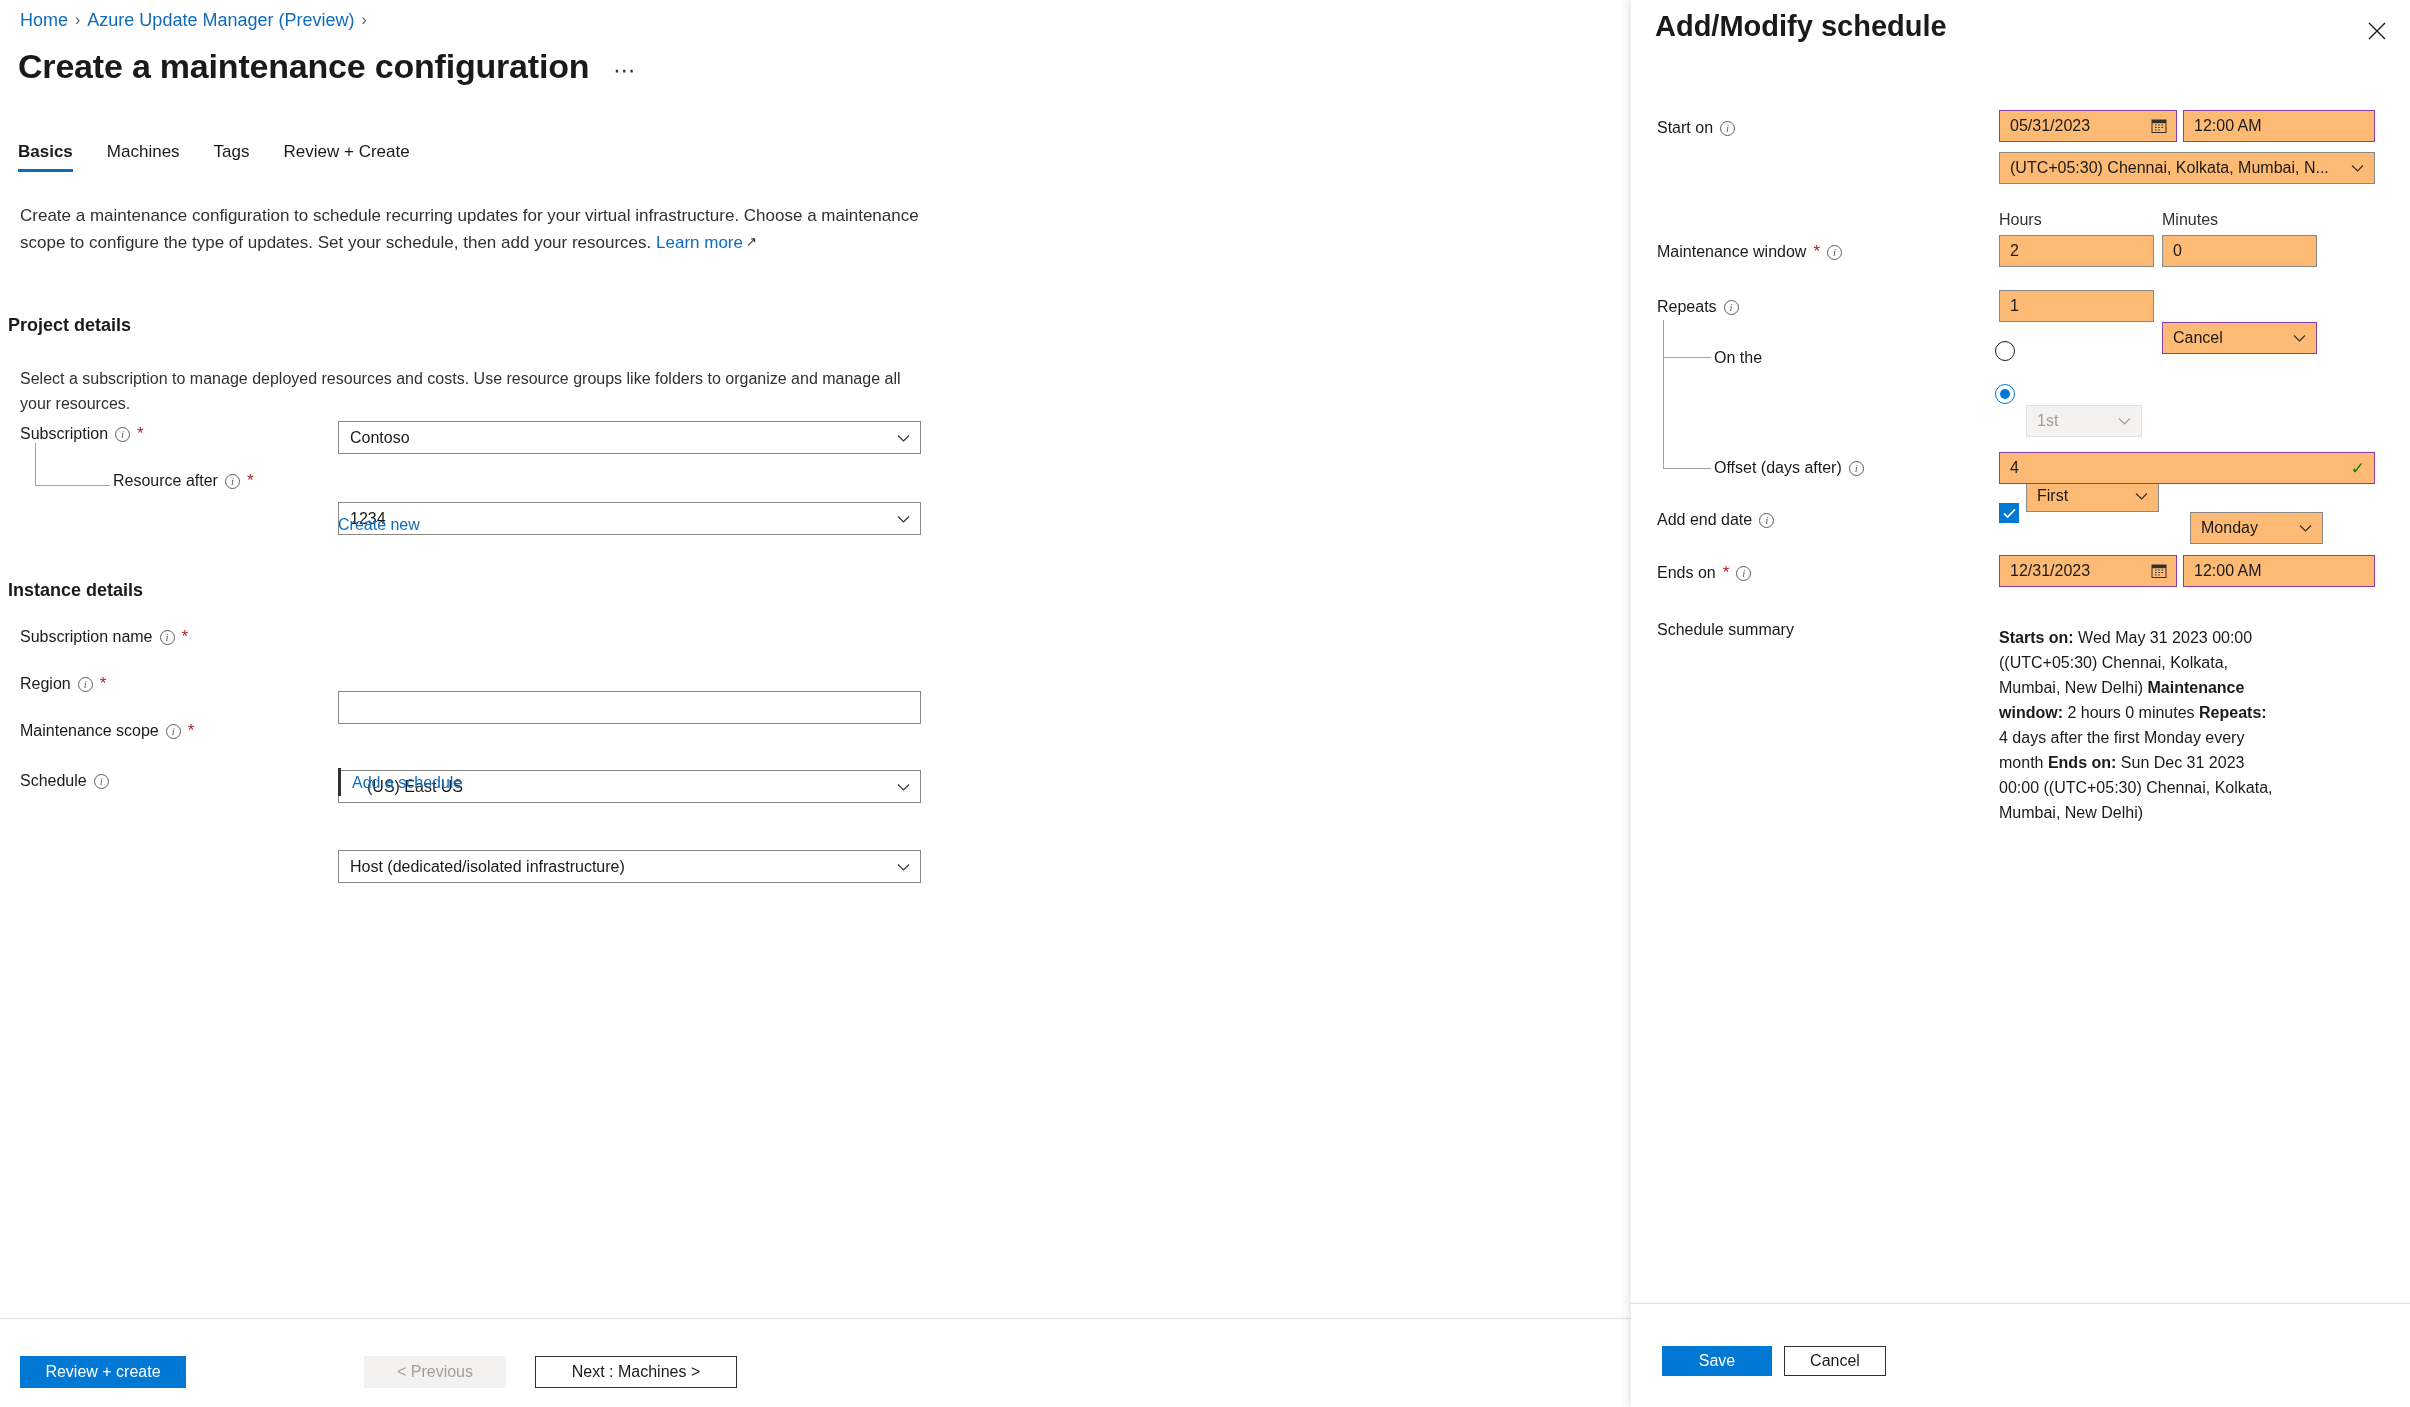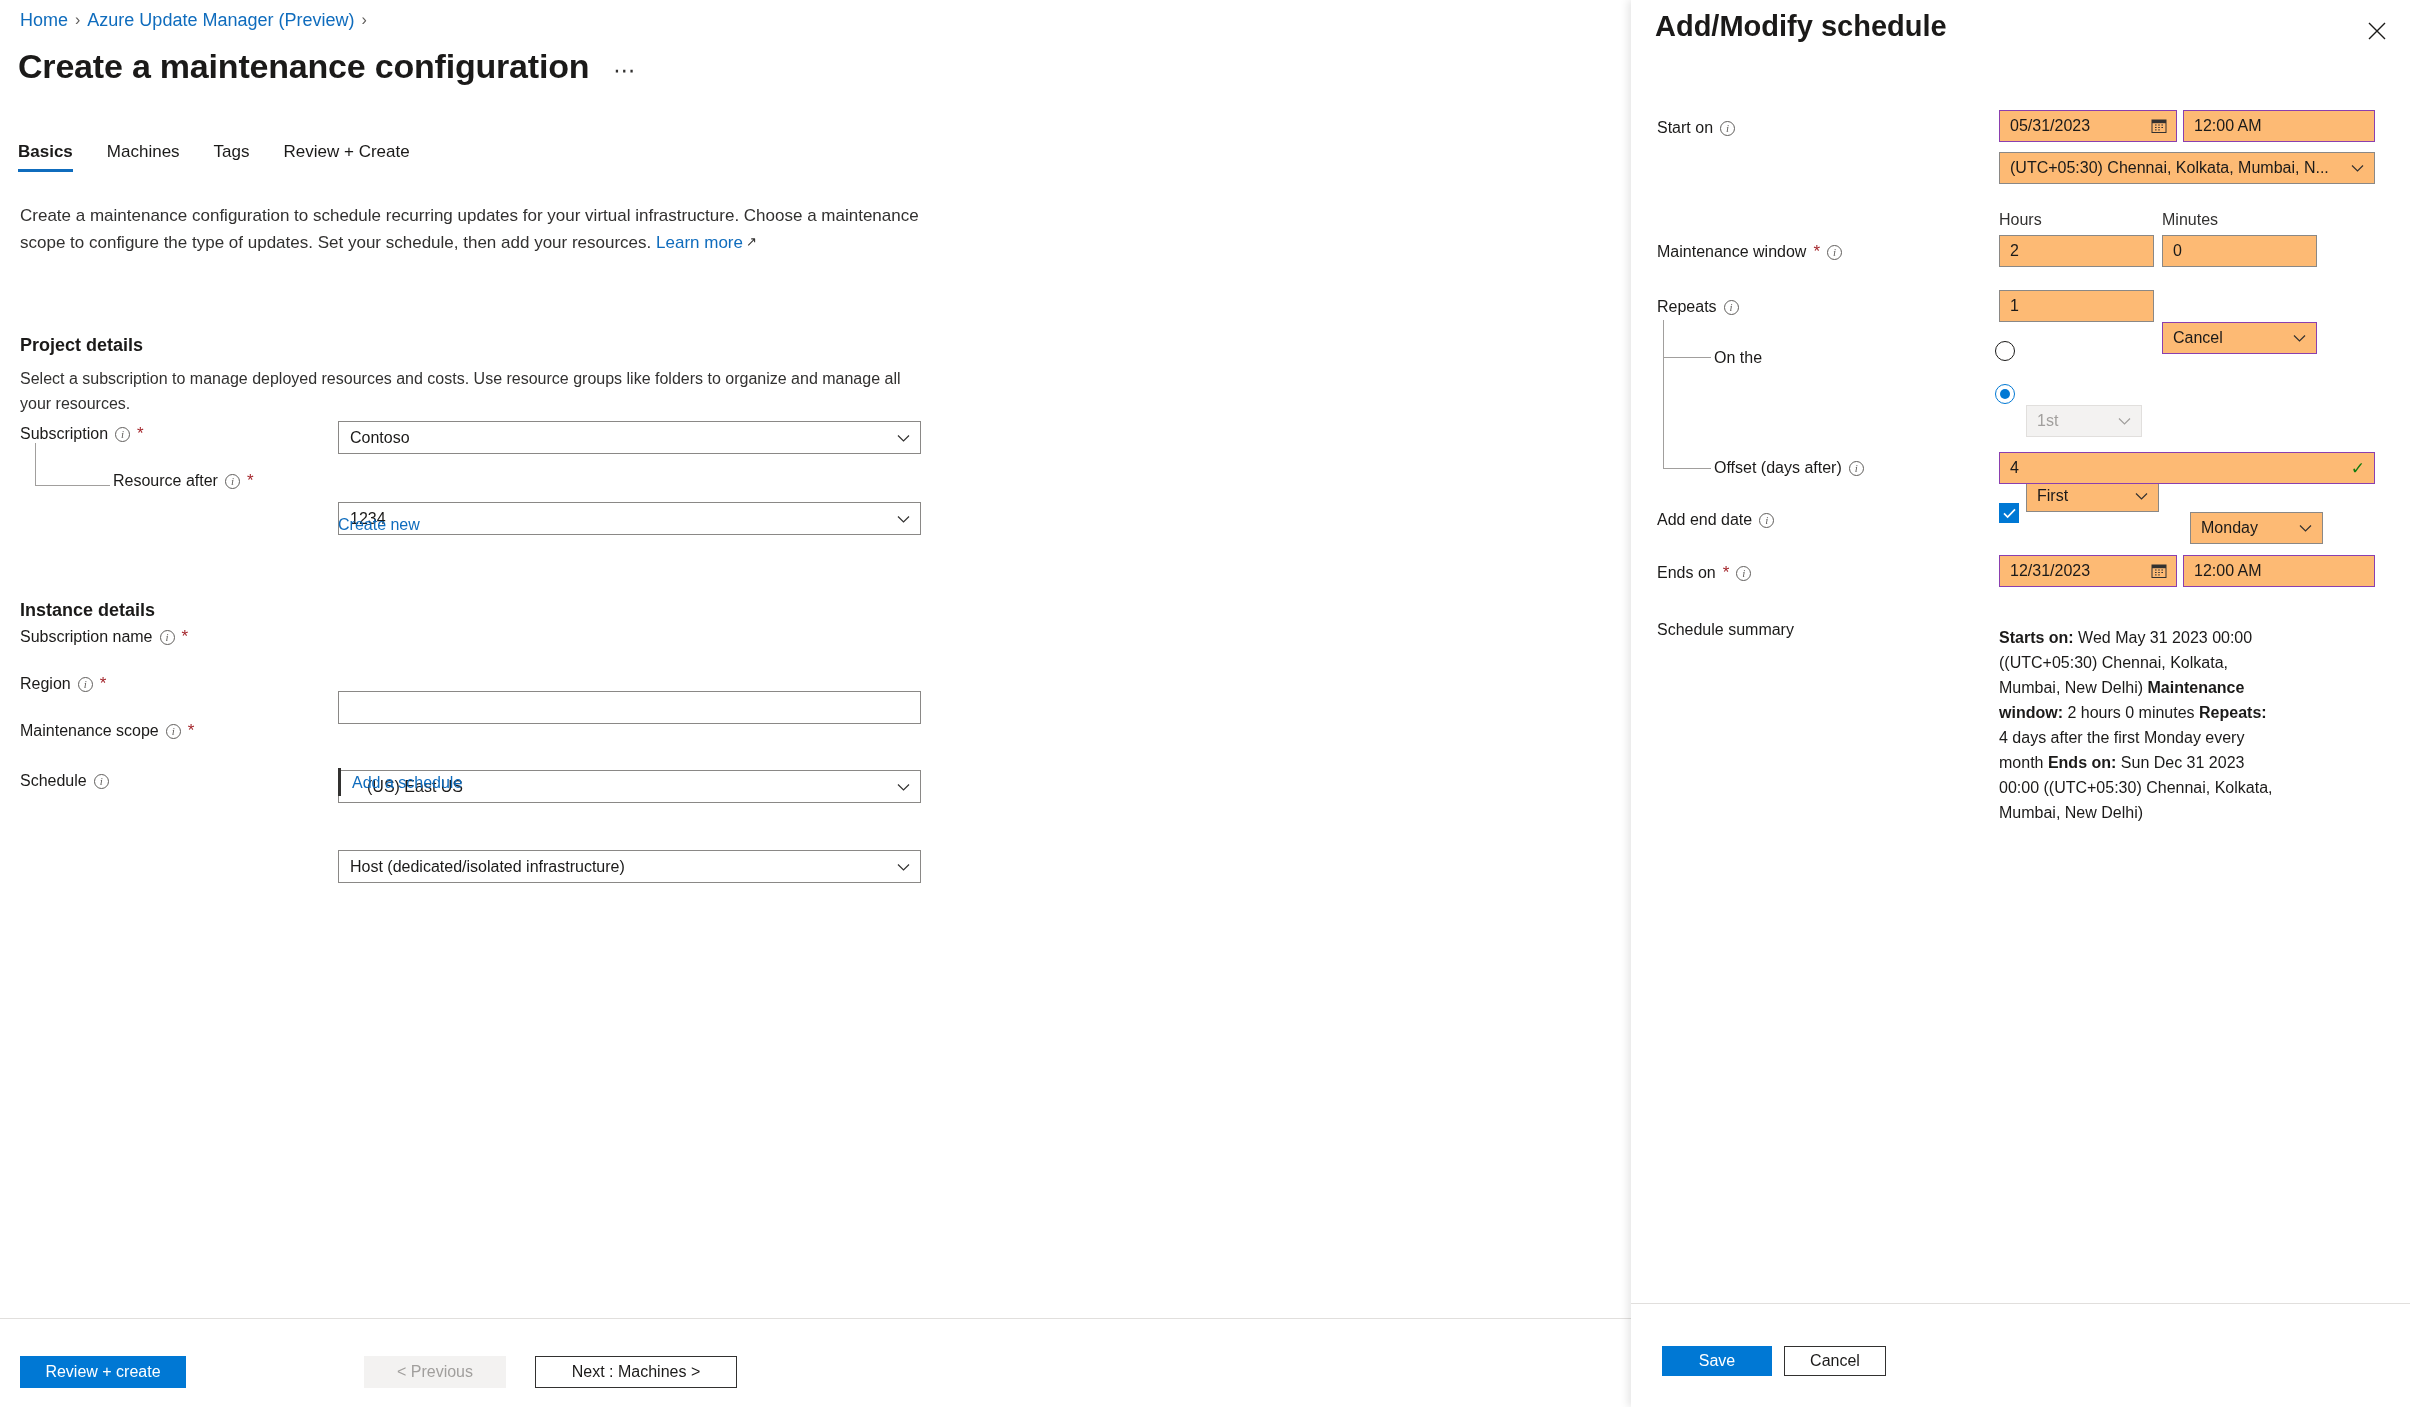--- a/index.html
+++ b/index.html
@@ -58,22 +58,22 @@
   }
 
   .intro {
     position: absolute; left: 20px; top: 203px;
     width: 930px; font-size: 17px; line-height: 26px; color: #323130;
   }
   .inline-link { color: #0f6cbd; cursor: pointer; text-decoration: none; }
   .ext-icon { display: inline-block; margin-left: 3px; font-size: 13px; vertical-align: 2px; }
 
   .section-head {
-    position: absolute; left: 20px;
-    font-size: 18px; font-weight: 600; color: #1b1a19; margin-top: 20px;
+    position: absolute; left: 8px;
+    font-size: 18px; font-weight: 600; color: #1b1a19;
   }
   #sec-project { top: 315px; }
   #sec-instance { top: 580px; }
 
   .section-desc {
     position: absolute; left: 20px; top: 366px;
     width: 900px; font-size: 16px; line-height: 25px; color: #323130;
   }
 
   

